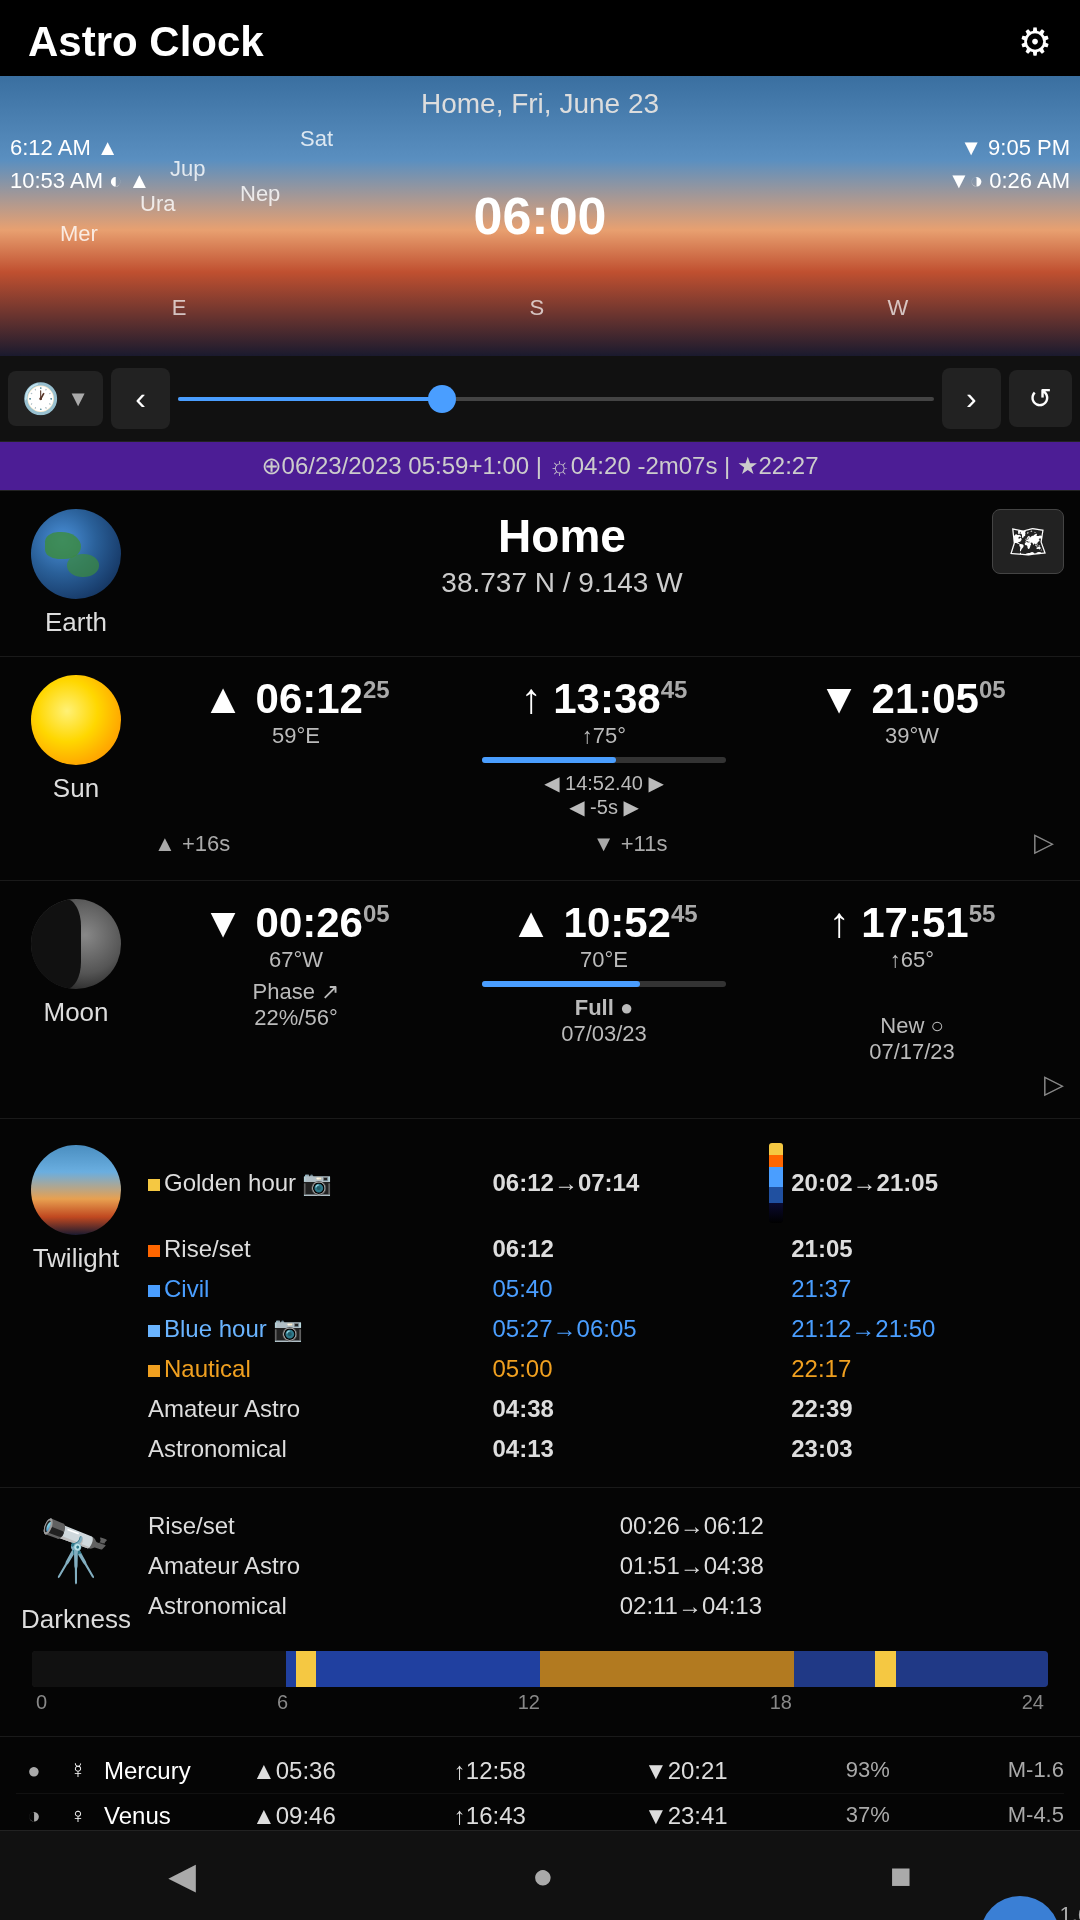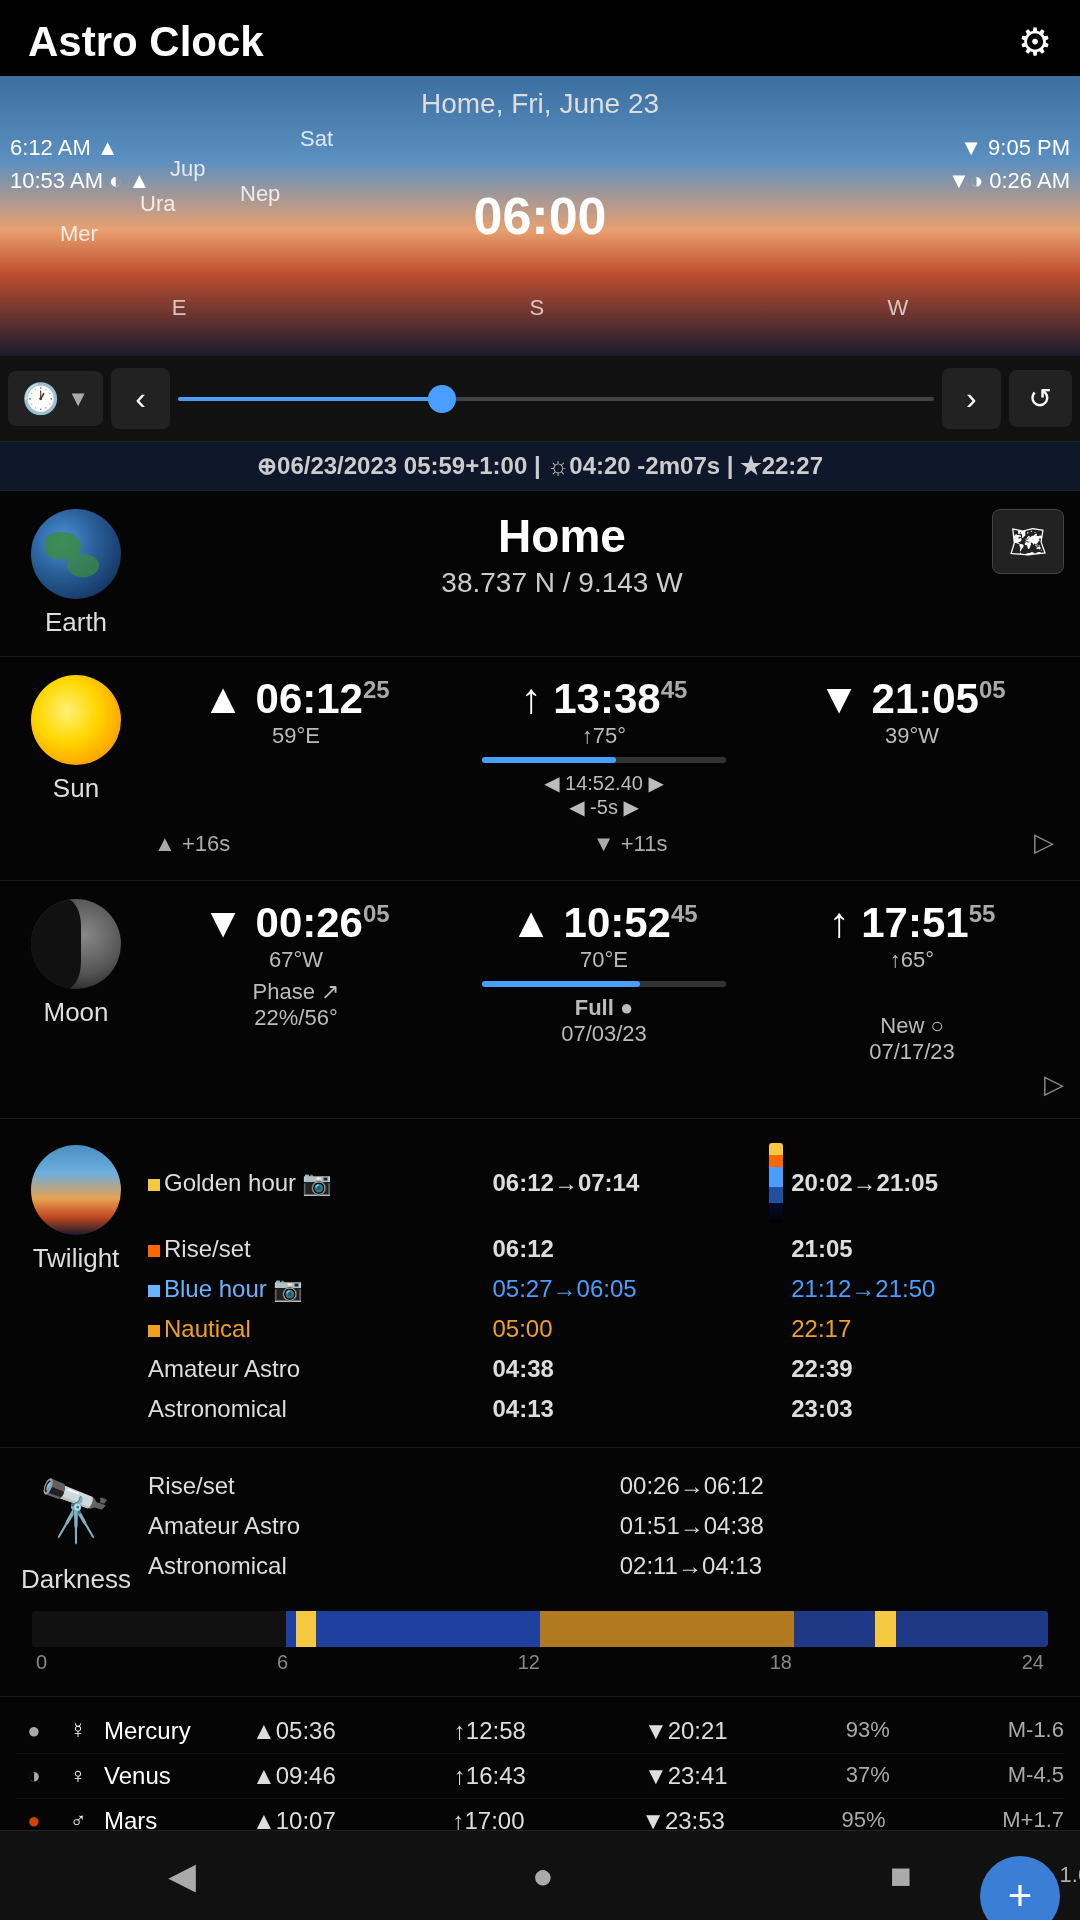--- a/index.html
+++ b/index.html
@@ -156,27 +156,26 @@
       border: none;
       color: #fff;
       font-size: 28px;
       padding: 12px 20px;
       border-radius: 8px;
       cursor: pointer;
     }
 
     
     .date-info-bar {
-      background: #0f172a;
+      background: #4c1d95;
       text-align: center;
       padding: 10px 0;
       font-size: 24px;
       color: #ccc;
       border-bottom: 1px solid #222;
-      font-weight: bold;
     }
 
     
     .section {
       display: flex;
       align-items: flex-start;
       border-bottom: 1px solid #1a1a1a;
       padding: 18px 16px;
       background: #050505;
     }
@@ -651,20 +650,26 @@
             </td>
           <td class="twi-time">20:02→21:05</td>
         </tr>
         <tr>
           <td class="twi-label"><span style="display:inline-block;width:12px;height:12px;background:#ff6600;vertical-align:middle;margin-right:4px;"></span>Rise/set</td>
           <td class="twi-time">06:12</td>
           <td></td>
           <td class="twi-time">21:05</td>
         </tr>
         <tr>
+          <td class="twi-civil"><span style="display:inline-block;width:12px;height:12px;background:#4a9eff;vertical-align:middle;margin-right:4px;"></span>Civil</td>
+          <td class="twi-time-colored">05:40</td>
+          <td></td>
+          <td class="twi-time-colored">21:37</td>
+        </tr>
+        <tr>
           <td class="twi-blue"><span style="display:inline-block;width:12px;height:12px;background:#6ab4ff;vertical-align:middle;margin-right:4px;"></span>Blue hour 📷</td>
           <td class="twi-time-colored">05:27→06:05</td>
           <td></td>
           <td class="twi-time-colored">21:12→21:50</td>
         </tr>
         <tr>
           <td class="twi-nautical"><span style="display:inline-block;width:12px;height:12px;background:#f0a020;vertical-align:middle;margin-right:4px;"></span>Nautical</td>
           <td class="twi-time-nautical">05:00</td>
           <td></td>
           <td class="twi-time-nautical">22:17</td>

